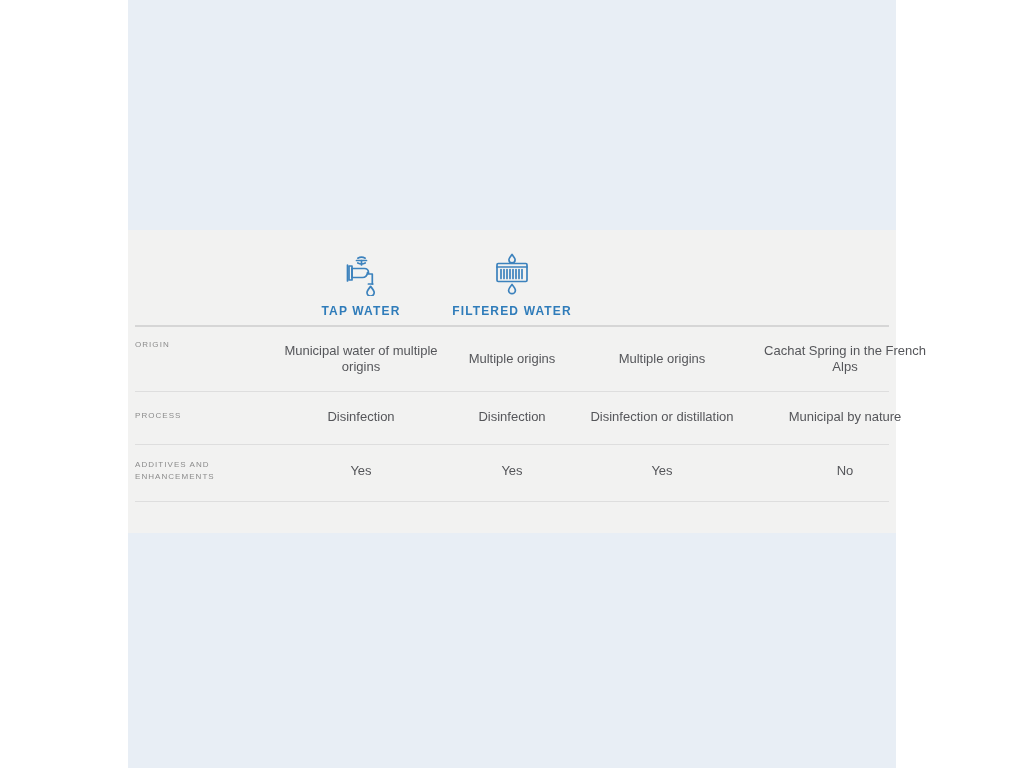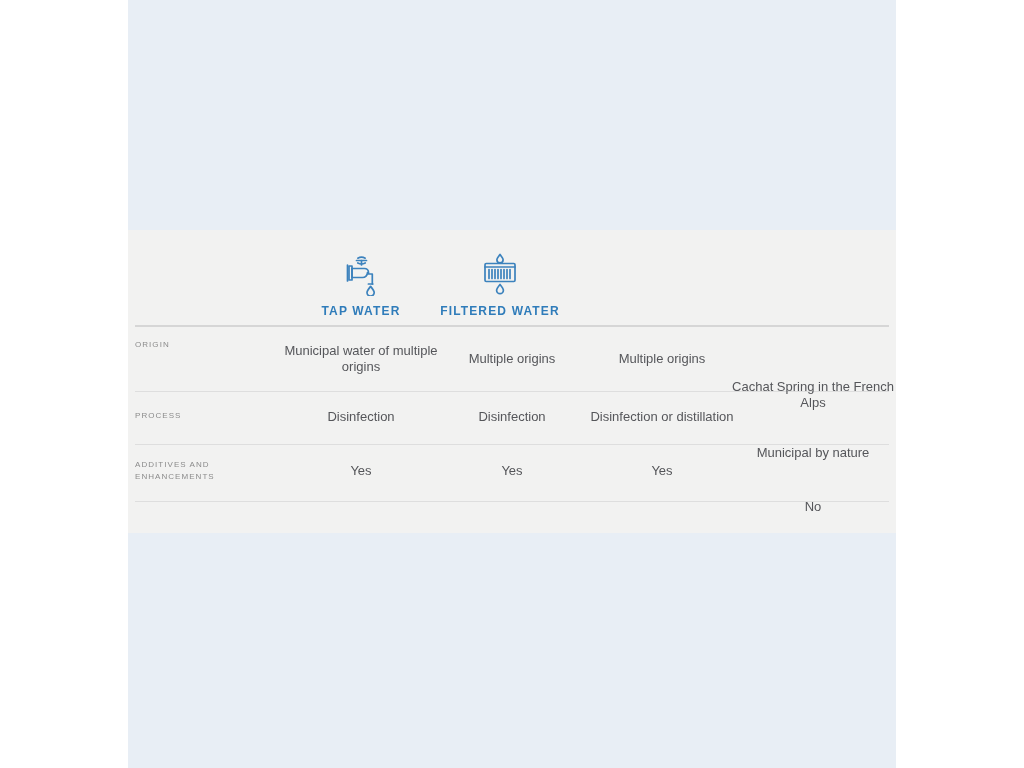--- a/index.html
+++ b/index.html
@@ -76,21 +76,21 @@
     height: 95px;
   }
 
   .col-head {
     position: absolute;
     top: 18px;
     width: 160px;
     text-align: center;
   }
   .col-head.c1 { left: 146px; }
-  .col-head.c2 { left: 285px; }
+  .col-head.c2 { left: 297px; }
   .col-head.c3 { left: 447px; }
   .col-head.c4 { left: 598px; }
 
   .icon-wrap {
     height: 48px;
     display: flex;
     align-items: flex-end;
     justify-content: center;
   }
 
@@ -172,21 +172,21 @@
     position: absolute;
     width: 172px;
     text-align: center;
     font-size: 13px;
     color: #55565a;
     line-height: 1.22;
   }
   .cell.c1 { left: 140px; }
   .cell.c2 { left: 291px; }
   .cell.c3 { left: 441px; }
-  .cell.c4 { left: 592px; margin-top: 36px; }
+  .cell.c4 { left: 624px; }
   .cell.wide { width: 190px; }
   .cell.c3.wide { left: 432px; }
 </style>
 </head>
 <body>
 
 <div id="page">
 
   <div class="content-column">
 

